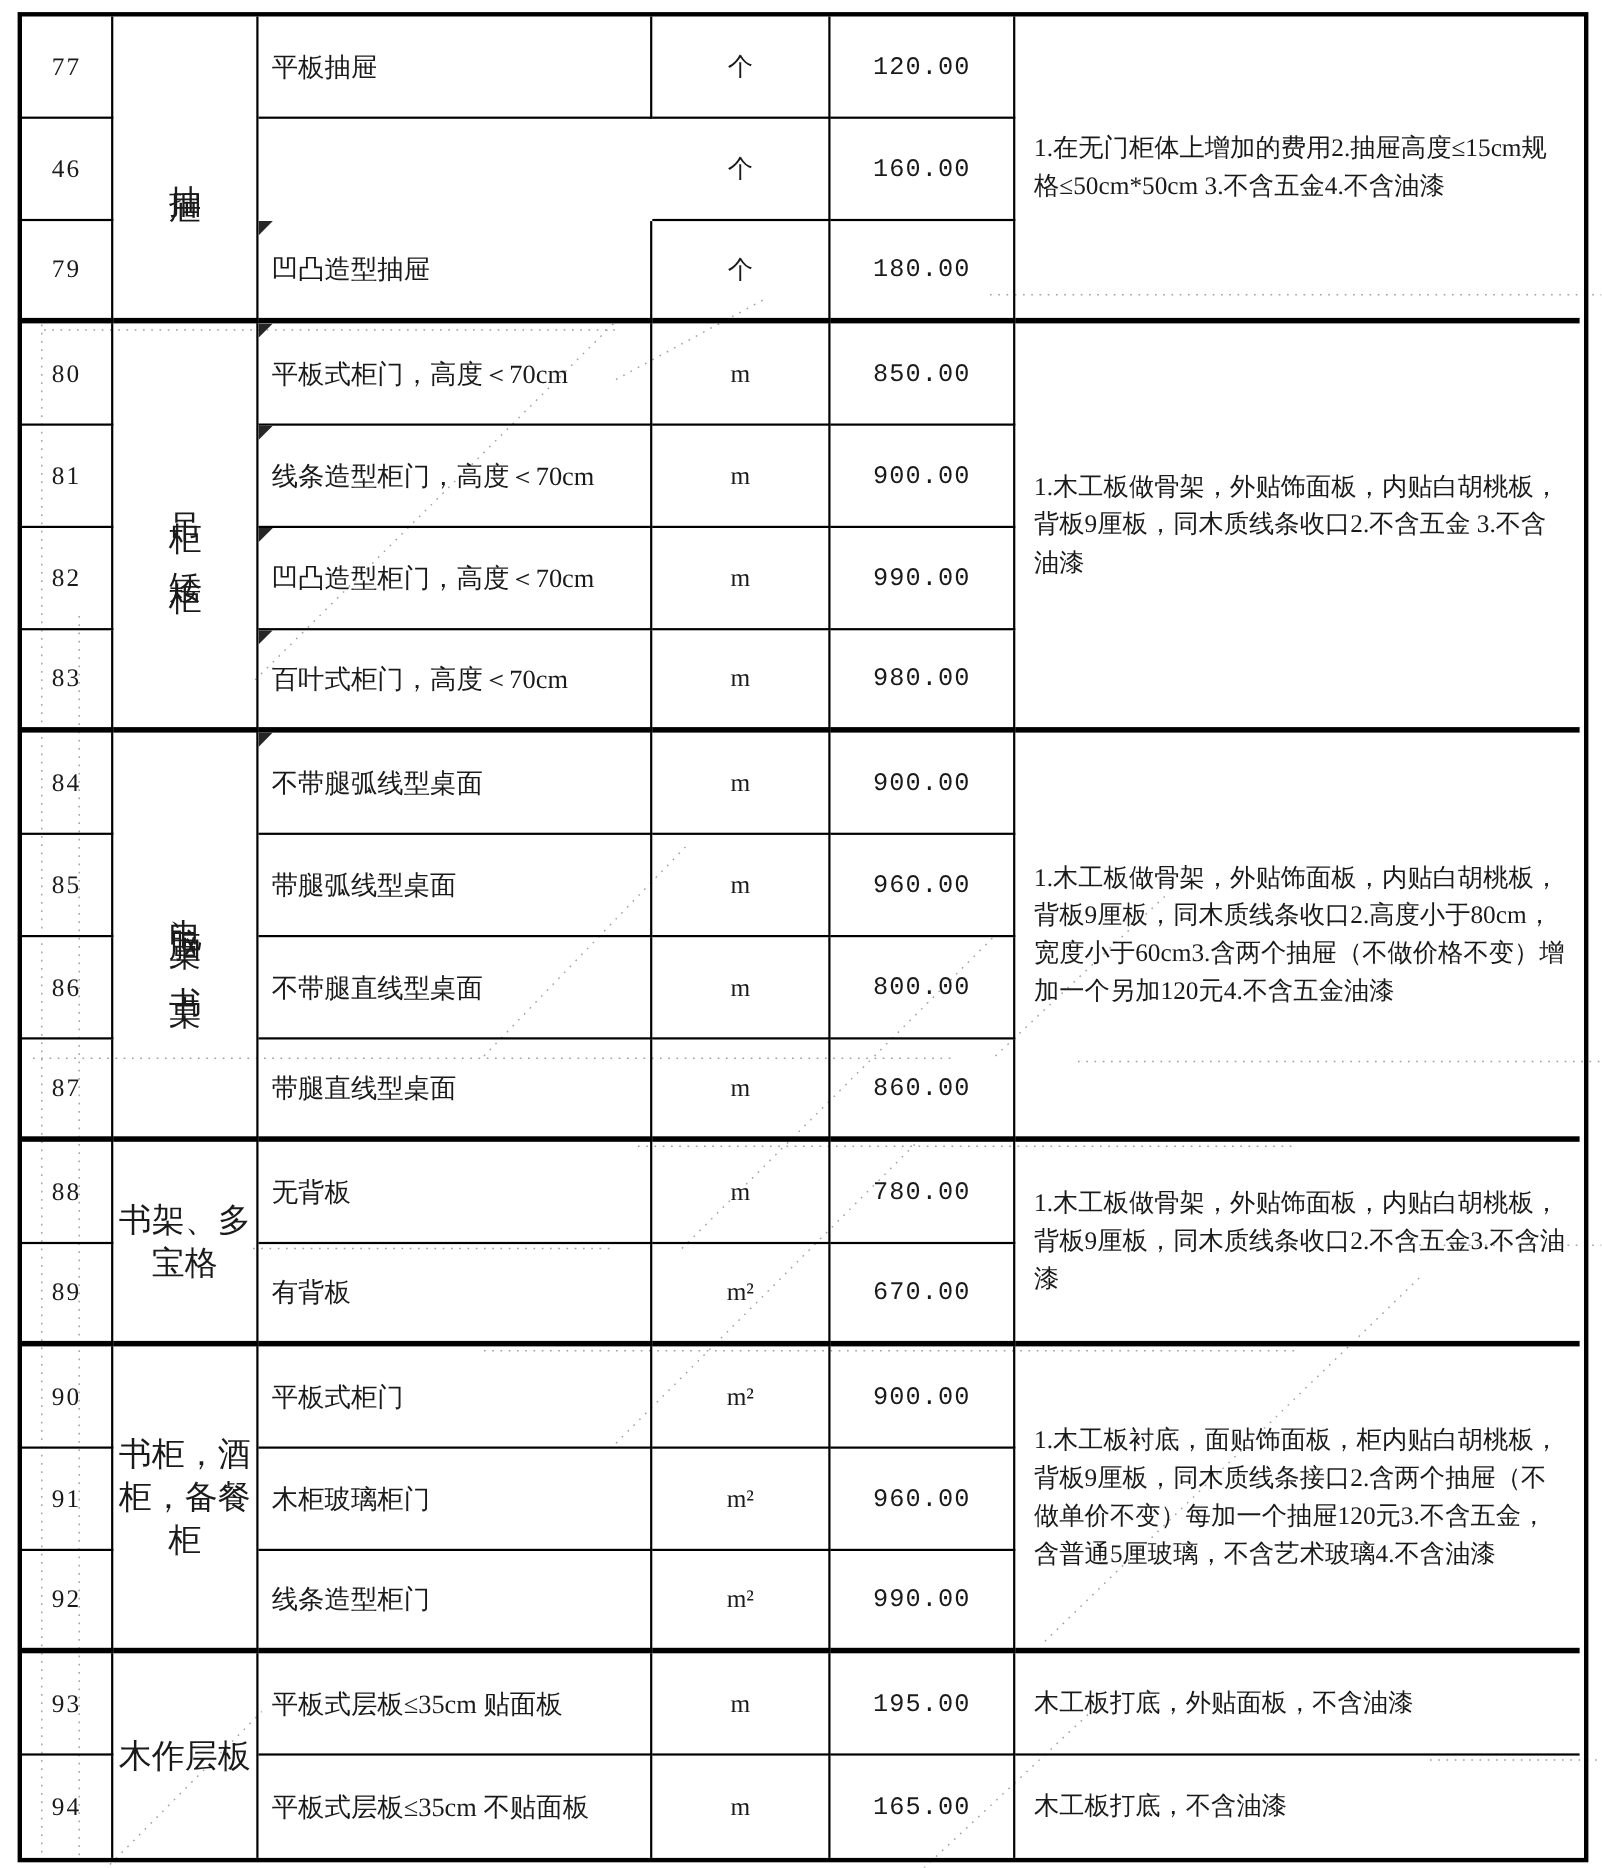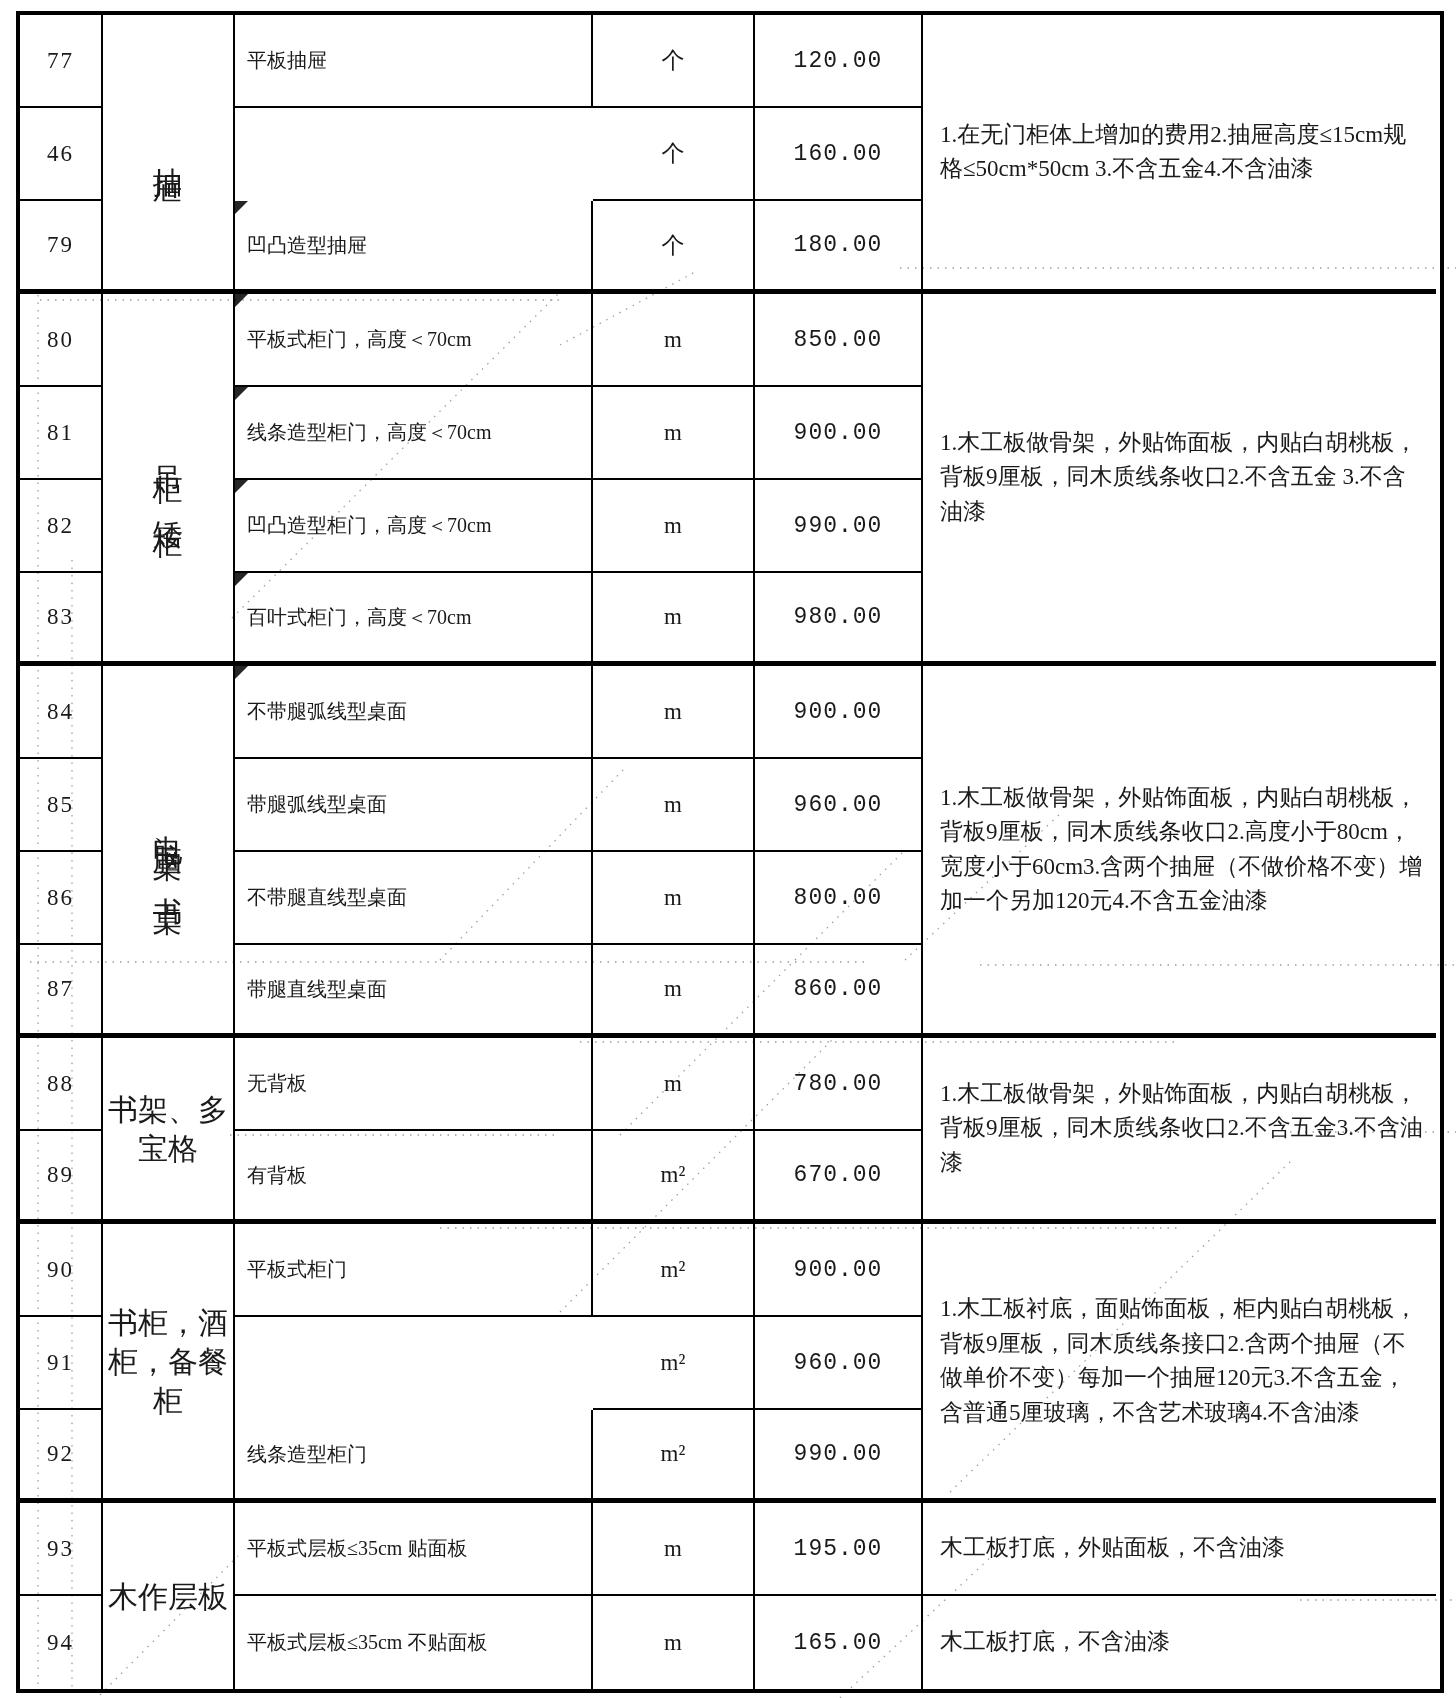--- a/index.html
+++ b/index.html
@@ -27,21 +27,21 @@
     border-right:2px solid #000;
     border-bottom:2px solid #000;
     display:flex;align-items:center;justify-content:center;
     position:relative;
     overflow:hidden;
   }
   .c.lastcol{border-right:none;padding-left:17px;}
   .c.sec-end{border-bottom:5px solid #000;}
   .c.last{border-bottom:none;}
   .num{font-size:23px;letter-spacing:2px;}
-  .item{justify-content:flex-start;padding-left:12px;font-size:20px;text-align:left;}
+  .item{justify-content:flex-start;padding-left:12px;font-size:24px;text-align:left;}
   .unit{font-size:23px;}
   .price{font-size:23px;letter-spacing:1px;font-family:Liberation Mono, monospace;}
   .cat{font-size:30px;text-align:center;line-height:1.3;padding:0 4px;}
   .cat-v{
     writing-mode:vertical-rl;
     text-orientation:upright;
     letter-spacing:8px;
     font-size:30px;
   }
   .notes{justify-content:flex-start;font-size:23px;line-height:1.5;padding:0 11px;text-align:left;}
@@ -115,20 +115,21 @@
     <div class="c item wedge" style="grid-row:5;grid-column:3">线条造型柜门，高度＜70cm</div>
     <div class="c item wedge" style="grid-row:6;grid-column:3">凹凸造型柜门，高度＜70cm</div>
     <div class="c item sec-end wedge" style="grid-row:7;grid-column:3">百叶式柜门，高度＜70cm</div>
     <div class="c item wedge" style="grid-row:8;grid-column:3">不带腿弧线型桌面</div>
     <div class="c item" style="grid-row:9;grid-column:3">带腿弧线型桌面</div>
     <div class="c item" style="grid-row:10;grid-column:3">不带腿直线型桌面</div>
     <div class="c item sec-end" style="grid-row:11;grid-column:3">带腿直线型桌面</div>
     <div class="c item" style="grid-row:12;grid-column:3">无背板</div>
     <div class="c item sec-end" style="grid-row:13;grid-column:3">有背板</div>
     <div class="c item" style="grid-row:14;grid-column:3">平板式柜门</div>
+    <div class="c item" style="grid-row:15;grid-column:3">木柜玻璃柜门</div>
     <div class="c item sec-end" style="grid-row:16;grid-column:3">线条造型柜门</div>
     <div class="c item" style="grid-row:17;grid-column:3">平板式层板≤35cm 贴面板</div>
     <div class="c item last" style="grid-row:18;grid-column:3">平板式层板≤35cm 不贴面板</div>
 
     <div class="c unit" style="grid-row:1;grid-column:4">个</div>
     <div class="c unit" style="grid-row:2;grid-column:4">个</div>
     <div class="c unit sec-end" style="grid-row:3;grid-column:4">个</div>
     <div class="c unit" style="grid-row:4;grid-column:4">m</div>
     <div class="c unit" style="grid-row:5;grid-column:4">m</div>
     <div class="c unit" style="grid-row:6;grid-column:4">m</div>

